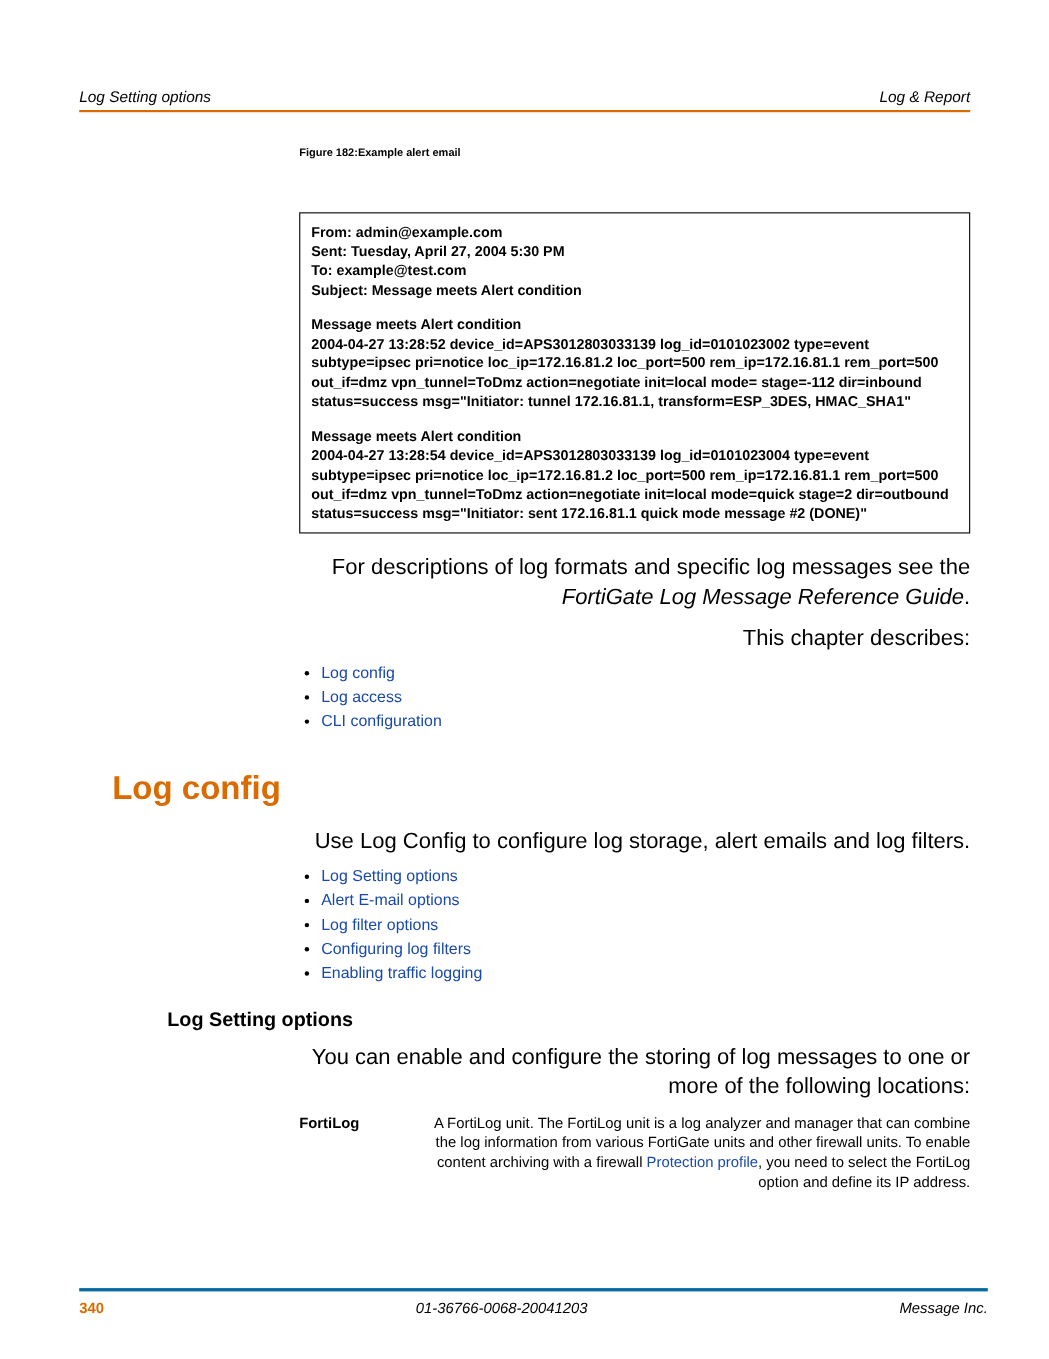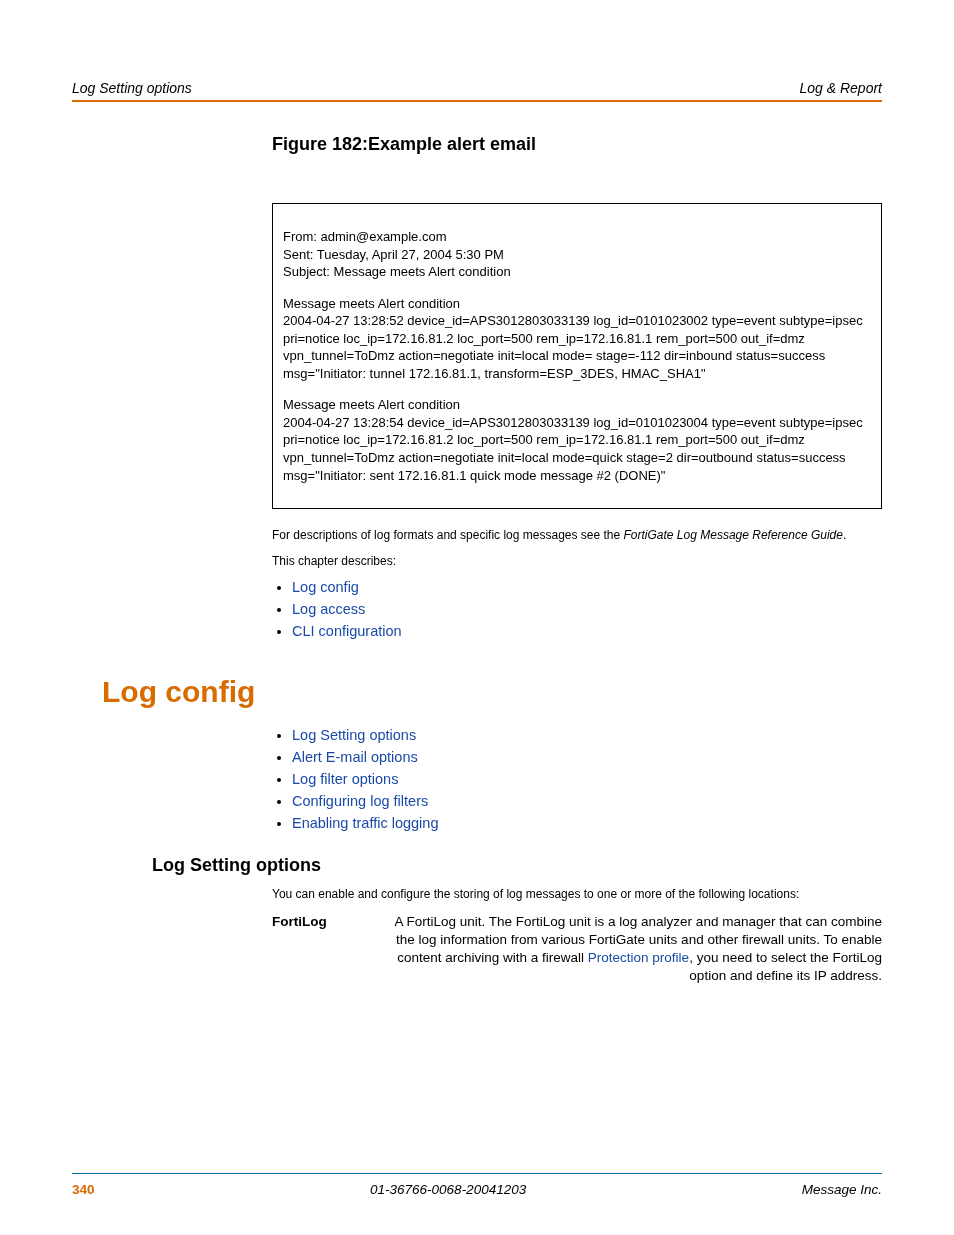--- a/index.html
+++ b/index.html
@@ -19,33 +19,33 @@
   .topbar {
     display: flex;
     justify-content: space-between;
     font-style: italic;
     font-size: 14px;
     border-bottom: 2px solid #d96b00;
     padding-bottom: 4px;
     margin-bottom: 32px;
   }
   .content-block { margin-left: 200px; }
-  .fig-caption { font-size: 18px; font-weight: bold; margin: 8px 0 12px 0; }
+  .fig-caption { font-size: 10px; font-weight: bold; margin: 8px 0 12px 0; }
   .boxed {
     border: 1px solid #000;
-    padding: 24px 10px;
+    padding: 8px 10px;
     font-size: 13px;
-    font-weight: normal;
+    font-weight: bold;
     line-height: 1.35;
     margin-bottom: 18px;
     font-family: Arial, Helvetica, sans-serif;
     margin-top: 48px;
   }
   .boxed .nl { height: 14px; }
-  .bodytext { font-size: 12px; line-height: 1.35; margin: 10px 0; }
+  .bodytext { font-size: 20px; line-height: 1.35; margin: 10px 0; text-align: right; }
   .italic { font-style: italic; }
   ul.bullets {
     margin: 6px 0 10px 0;
     padding-left: 20px;
   }
   ul.bullets li {
     font-size: 14.5px;
     margin: 6px 0;
     color: #000;
   }
@@ -68,22 +68,22 @@
     font-size: 13.5px;
     line-height: 1.35;
     gap: 22px;
   }
   .deflist .term { font-weight: bold; min-width: 100px; }
   .deflist .desc { flex: 1; text-align: right; }
   .deflist .desc .link { color: #1a4aa8; }
   .footer {
     position: absolute;
     bottom: 38px;
-    left: 72px; right: 72px;
-    border-top: 1px solid #0369a1;
+    left: 72px; right: 56px;
+    border-top: 3px solid #0369a1;
     padding-top: 8px;
     display: flex;
     justify-content: space-between;
     font-size: 13.5px;
   }
   .footer .pnum { color: #d96b00; font-weight: bold; }
   .footer .mid { font-style: italic; }
   .footer .right { font-style: italic; }
   .link { cursor: pointer; }
 </style>
@@ -96,20 +96,21 @@
     <span>Log Setting options</span>
     <span>Log &amp; Report</span>
   </div>
 
   <div class="content-block">
     <div class="fig-caption">Figure 182:Example alert email</div>
 
     <div class="boxed">
       <div>From: admin@example.com</div>
       <div>Sent: Tuesday, April 27, 2004 5:30 PM</div>
+      <div>To: example@test.com</div>
       <div>Subject: Message meets Alert condition</div>
       <div class="nl"></div>
       <div>Message meets Alert condition</div>
       <div>2004-04-27 13:28:52 device_id=APS3012803033139 log_id=0101023002 type=event subtype=ipsec pri=notice loc_ip=172.16.81.2 loc_port=500 rem_ip=172.16.81.1 rem_port=500 out_if=dmz vpn_tunnel=ToDmz action=negotiate init=local mode= stage=-112 dir=inbound status=success msg="Initiator: tunnel 172.16.81.1, transform=ESP_3DES, HMAC_SHA1"</div>
       <div class="nl"></div>
       <div>Message meets Alert condition</div>
       <div>2004-04-27 13:28:54 device_id=APS3012803033139 log_id=0101023004 type=event subtype=ipsec pri=notice loc_ip=172.16.81.2 loc_port=500 rem_ip=172.16.81.1 rem_port=500 out_if=dmz vpn_tunnel=ToDmz action=negotiate init=local mode=quick stage=2 dir=outbound status=success msg="Initiator: sent 172.16.81.1 quick mode message #2 (DONE)"</div>
     </div>
 
     <div class="bodytext">
@@ -120,20 +121,21 @@
     <ul class="bullets">
       <li><span class="link">Log config</span></li>
       <li><span class="link">Log access</span></li>
       <li><span class="link">CLI configuration</span></li>
     </ul>
   </div>
 
   <div class="h1-section">Log config</div>
 
   <div class="content-block">
+    <div class="bodytext">Use Log Config to configure log storage, alert emails and log filters.</div>
     <ul class="bullets">
       <li><span class="link">Log Setting options</span></li>
       <li><span class="link">Alert E-mail options</span></li>
       <li><span class="link">Log filter options</span></li>
       <li><span class="link">Configuring log filters</span></li>
       <li><span class="link">Enabling traffic logging</span></li>
     </ul>
   </div>
 
   <div class="h2-section">Log Setting options</div>

